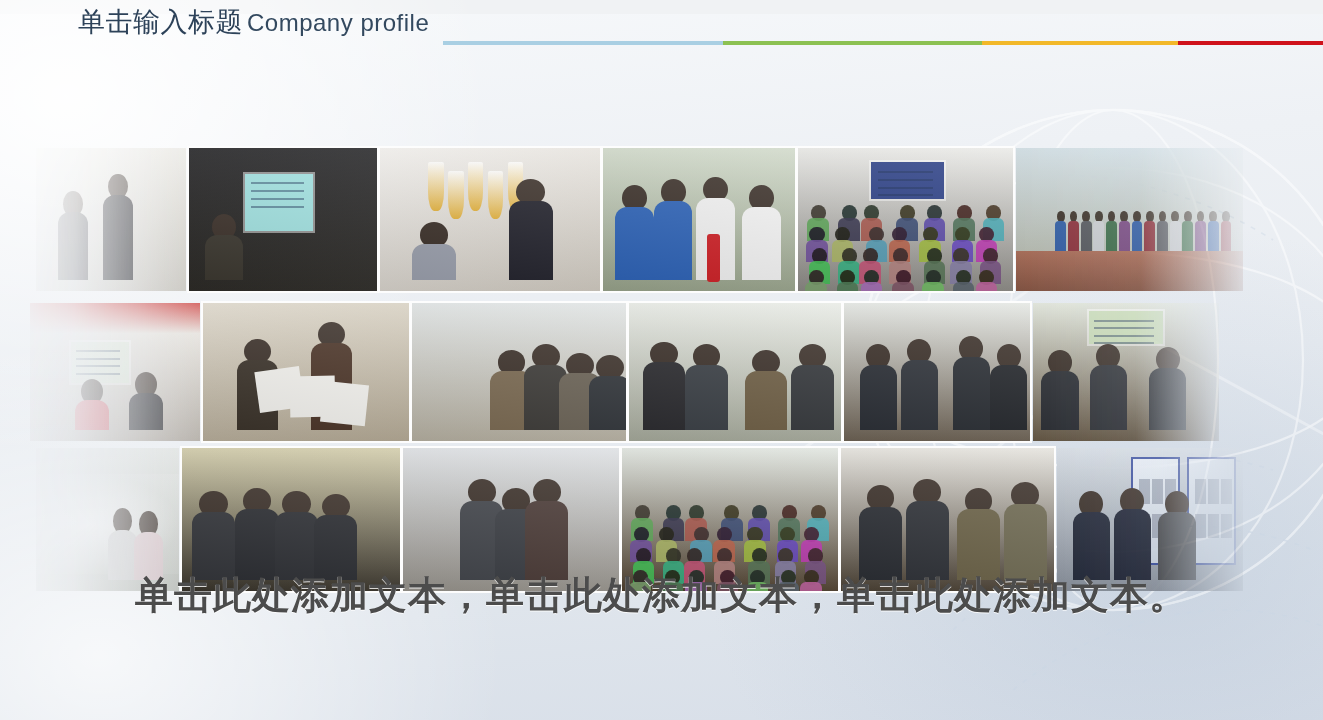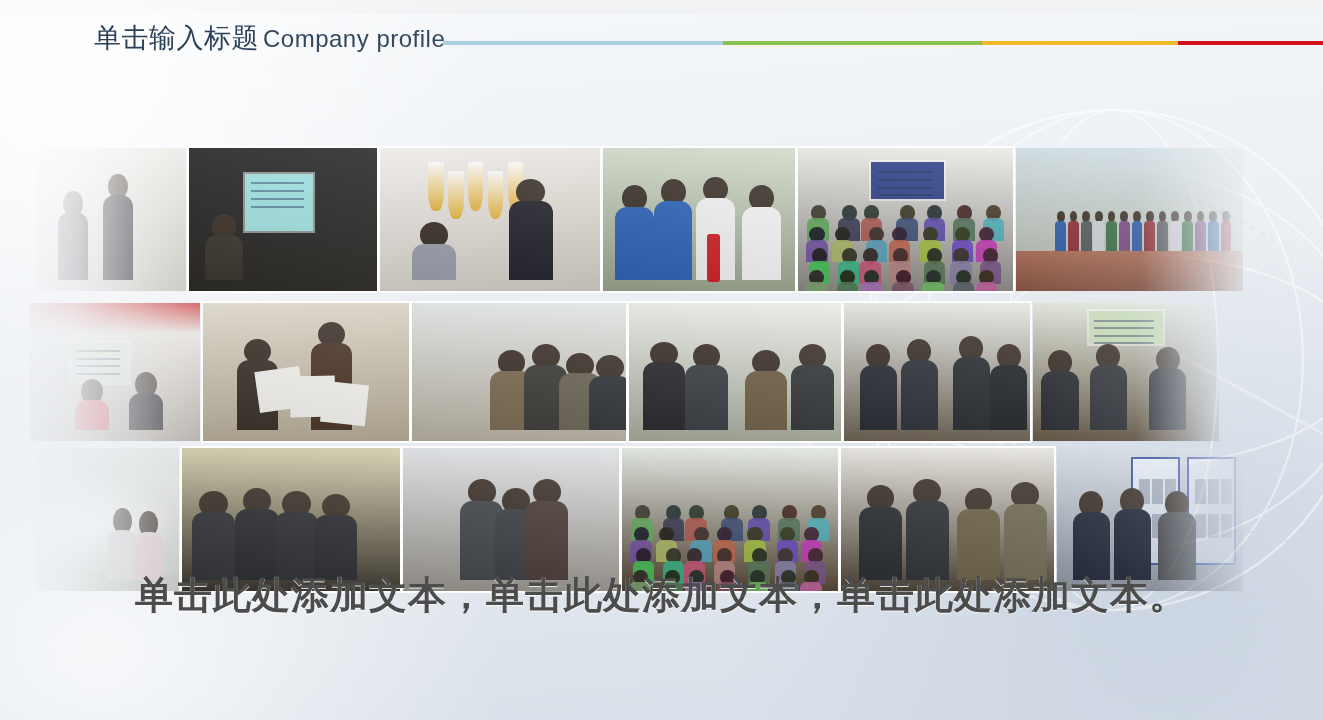--- a/index.html
+++ b/index.html
@@ -37,26 +37,25 @@
   
   .globe{
     position:absolute;right:-30px;top:30px;width:640px;height:700px;
     opacity:.55;pointer-events:none;
   }
   .globe svg{width:100%;height:100%;}
 
   
   .header{position:absolute;left:0;top:0;width:1323px;height:78px;}
   .title{
-    position:absolute;left:78px;top:20px;
+    position:absolute;left:78px;top:4px;
     white-space:nowrap;
     color:#2d4259;
     font-size:26px;
     letter-spacing:.5px;
-    margin-left:16px;
   }
   .title .cn{font-size:27px;}
   .title .en{font-size:24px;color:#33495f;padding-left:4px;}
   .rule{position:absolute;left:443px;top:41px;height:4px;width:880px;display:flex;}
   .rule span{display:block;height:4px;}
 
   
   .collage{position:absolute;left:0;top:148px;width:1323px;height:446px;}
   .row{position:absolute;left:0;width:1323px;display:flex;align-items:flex-start;}
   .ph{

